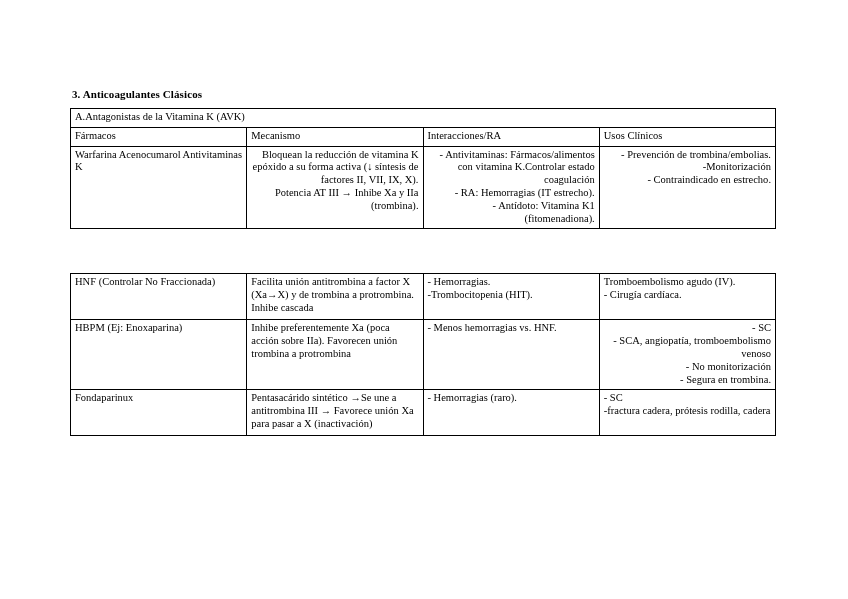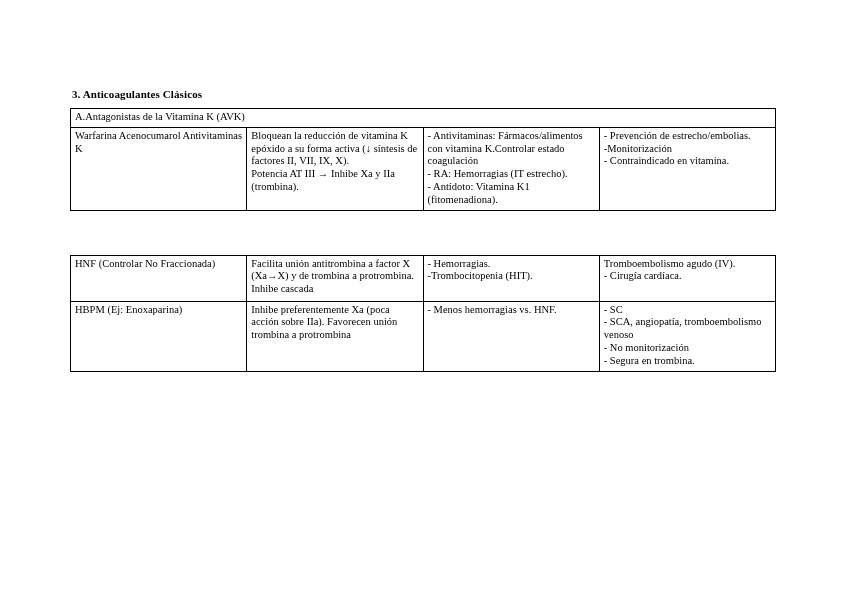--- a/index.html
+++ b/index.html
@@ -51,33 +51,40 @@
     font-weight: bold;
   }
   .b {
     font-weight: normal;
   }
   .spacer {
     height: 44px;
   }
   .cell-lines > div {
     margin: 0;
+    text-align: right;
   }
 </style>
 </head>
 <body>
 
 <div class="page">
 
   <div class="doc-heading">3. Anticoagulantes Clásicos</div>
 
   <table class="grid">
     <tbody>
       <tr>
         <td class="caption-cell" colspan="4">A.Antagonistas de la Vitamina K (AVK)</td>
+      </tr>
+      <tr class="hdr">
+        <td style="width:88px">Fármacos</td>
+        <td style="width:256px">Mecanismo</td>
+        <td style="width:232px">Interacciones/RA</td>
+        <td>Usos Clínicos</td>
       </tr>
       <tr>
         <td style="height:62px">
           <span class="b">Warfarina Acenocumarol Antivitaminas K</span>
         </td>
         <td>
           <div class="cell-lines">
             <div>
               <span>Bloquean la reducción de </span><span class="b">vitamina K epóxido</span><span> a su forma activa (↓ síntesis de factores II, VII, IX, X).</span>
             </div>
@@ -94,23 +101,23 @@
             <div>
               <span class="b">- RA</span><span>: Hemorragias (IT estrecho).</span>
             </div>
             <div>
               <span class="b">- Antídoto</span><span>: Vitamina K1 (fitomenadiona).</span>
             </div>
           </div>
         </td>
         <td>
           <div class="cell-lines">
-            <div><span>- Prevención de estrecho/embolias.</span></div>
+            <div><span>- Prevención de trombina/embolias.</span></div>
             <div><span>-Monitorización</span></div>
-            <div><span class="b">- Contraindicado en vitamina</span><span>.</span></div>
+            <div><span class="b">- Contraindicado en estrecho</span><span>.</span></div>
           </div>
         </td>
       </tr>
     </tbody>
   </table>
 
   <div class="spacer"></div>
 
   <table class="grid">
     <tbody>
@@ -137,16 +144,25 @@
         <td>
           <div class="cell-lines">
             <div><span>- SC</span></div>
             <div><span>- SCA, angiopatía, tromboembolismo venoso</span></div>
             <div><span>- No monitorización</span></div>
             <div><span class="b">- Segura en trombina</span><span>.</span></div>
           </div>
         </td>
       </tr>
 
+      <tr>
+        <td style="height:40px">
+          <span class="b">Fondaparinux</span><span></span>
+        </td>
+        <td>Pentasacárido sintético →Se une a antitrombina III →  Favorece unión Xa para pasar a X (inactivación)</td>
+        <td style="white-space:pre-line">- Hemorragias (raro).</td>
+        <td style="white-space:pre-line">- SC
+-fractura cadera, prótesis rodilla, cadera</td>
+      </tr>
     </tbody>
   </table>
 
 </div>
 
 </body></html>

